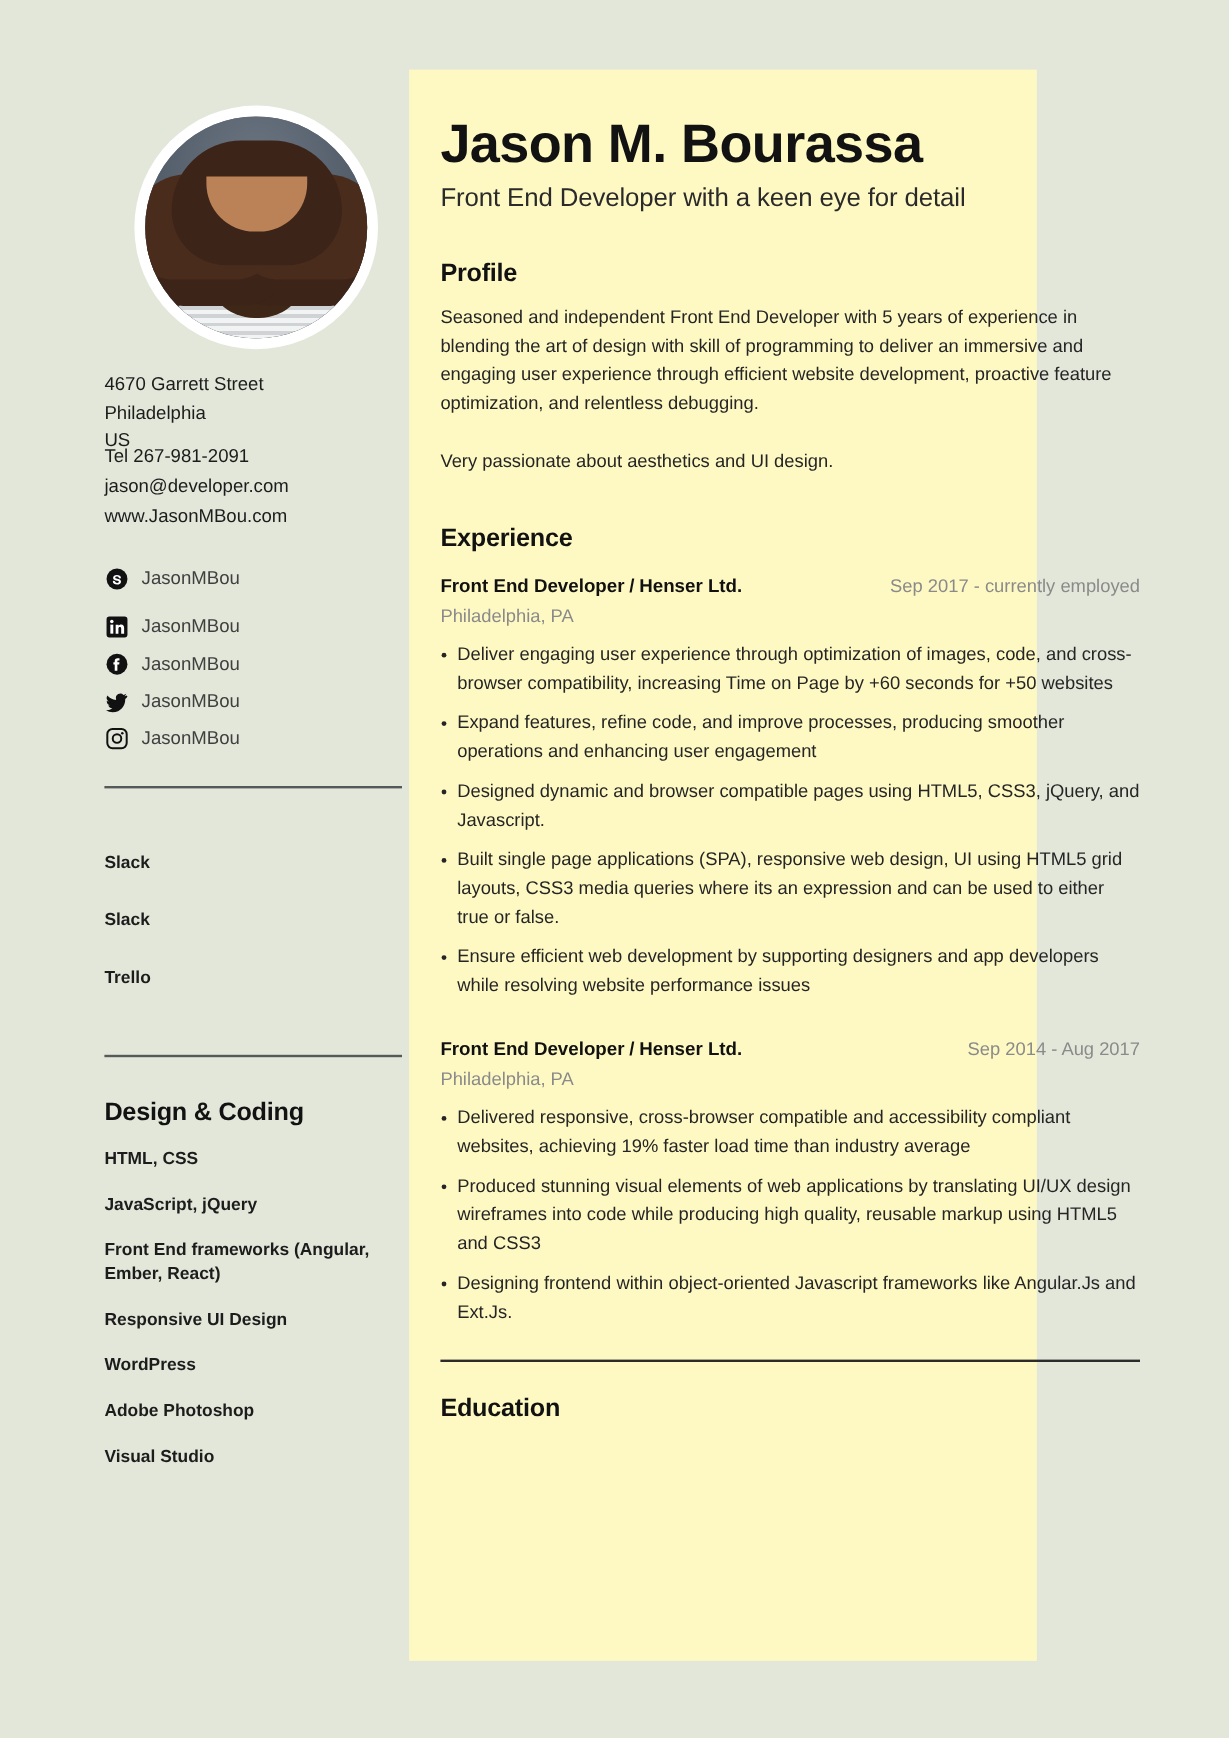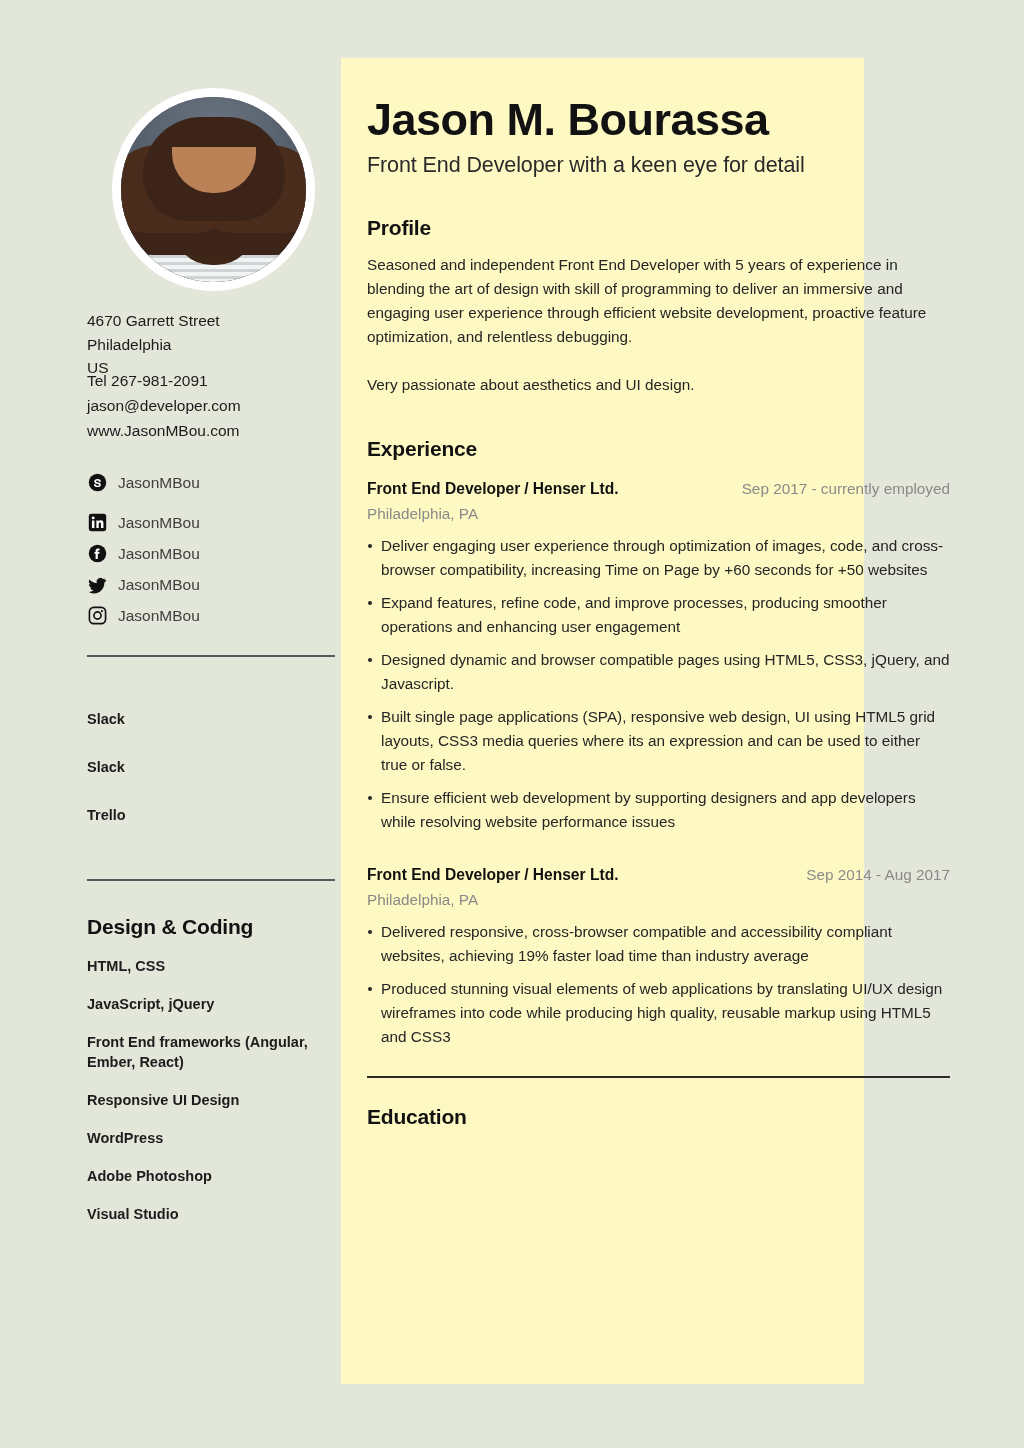--- a/index.html
+++ b/index.html
@@ -391,20 +391,21 @@
           <div class="job-head">
             <div class="job-title">
               <span>Front End Developer</span><span class="slash">/</span><span>Henser Ltd.</span>
             </div>
             <div class="job-date">Sep 2014 - Aug 2017</div>
           </div>
           <div class="job-loc">Philadelphia, PA</div>
           <ul class="bullets">
             <li>Delivered responsive, cross-browser compatible and accessibility compliant websites, achieving 19% faster load time than industry average</li>
             <li>Produced stunning visual elements of web applications by translating UI/UX design wireframes into code while producing high quality, reusable markup using HTML5 and CSS3</li>
+            <li>Designing frontend within object-oriented Javascript frameworks like Angular.Js and Ext.Js.</li>
           </ul>
         </div>
       </div>
 
       <div class="rule" style="margin-top:27px;"></div>
 
       <div style="margin-top:27px;">
         <div class="sec-h">Education</div>
 
       </div>

